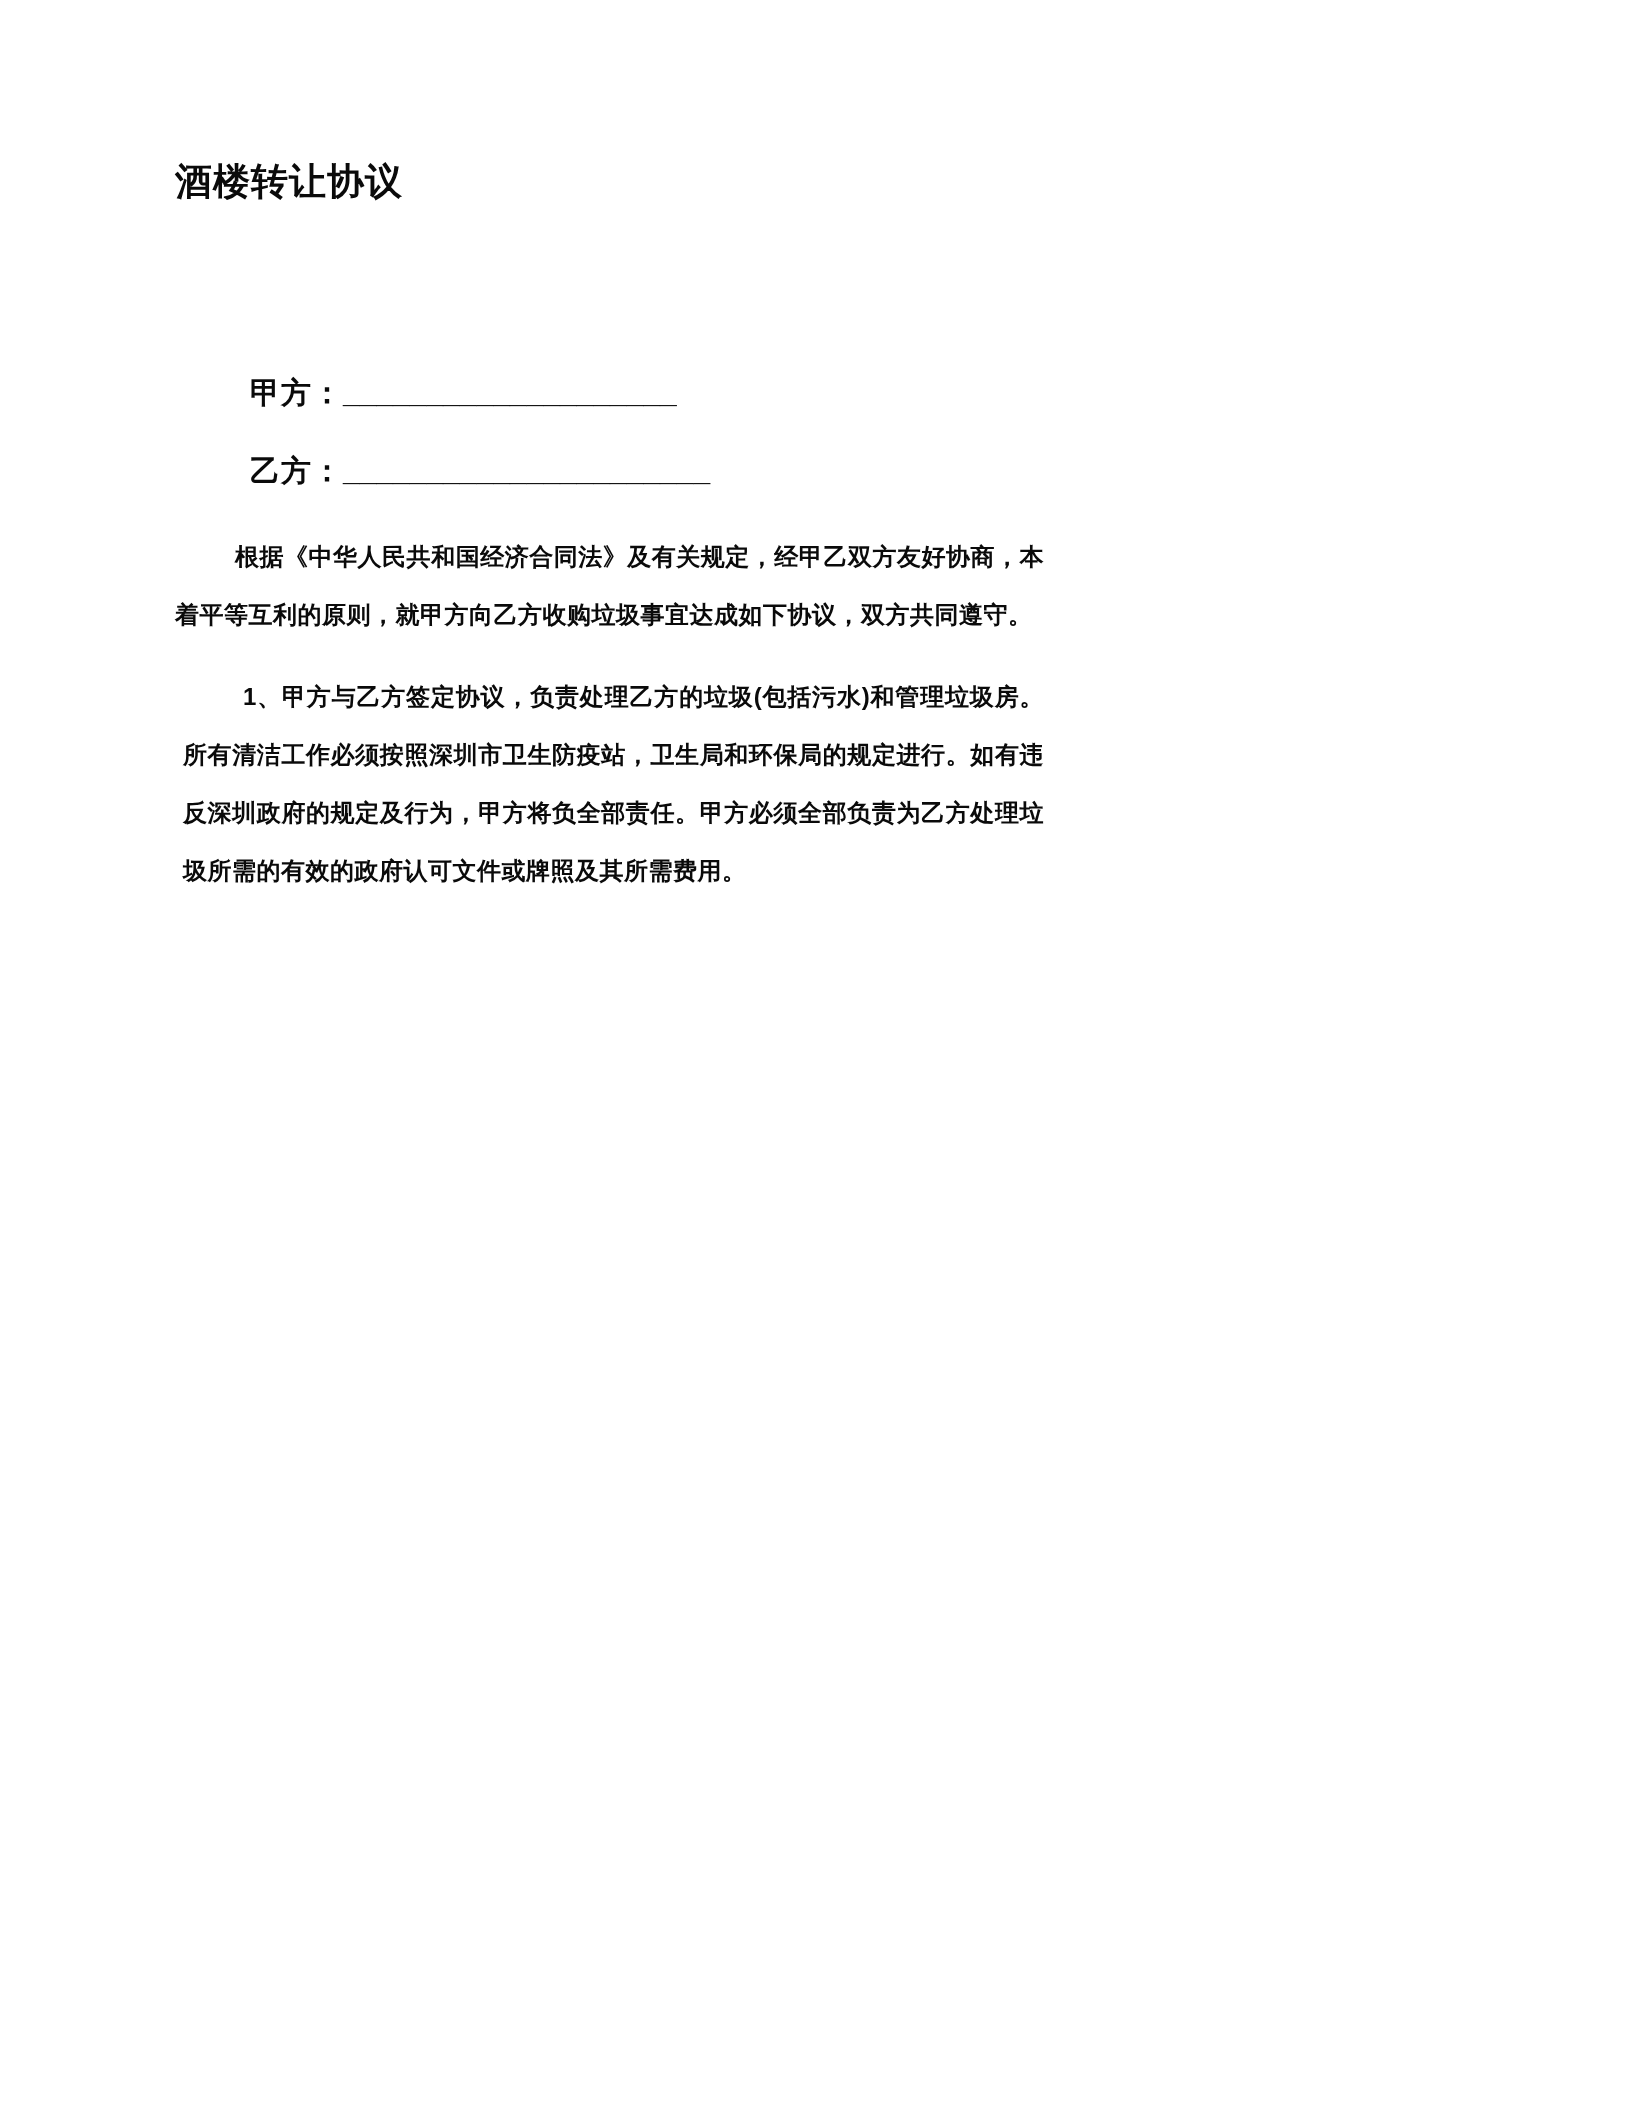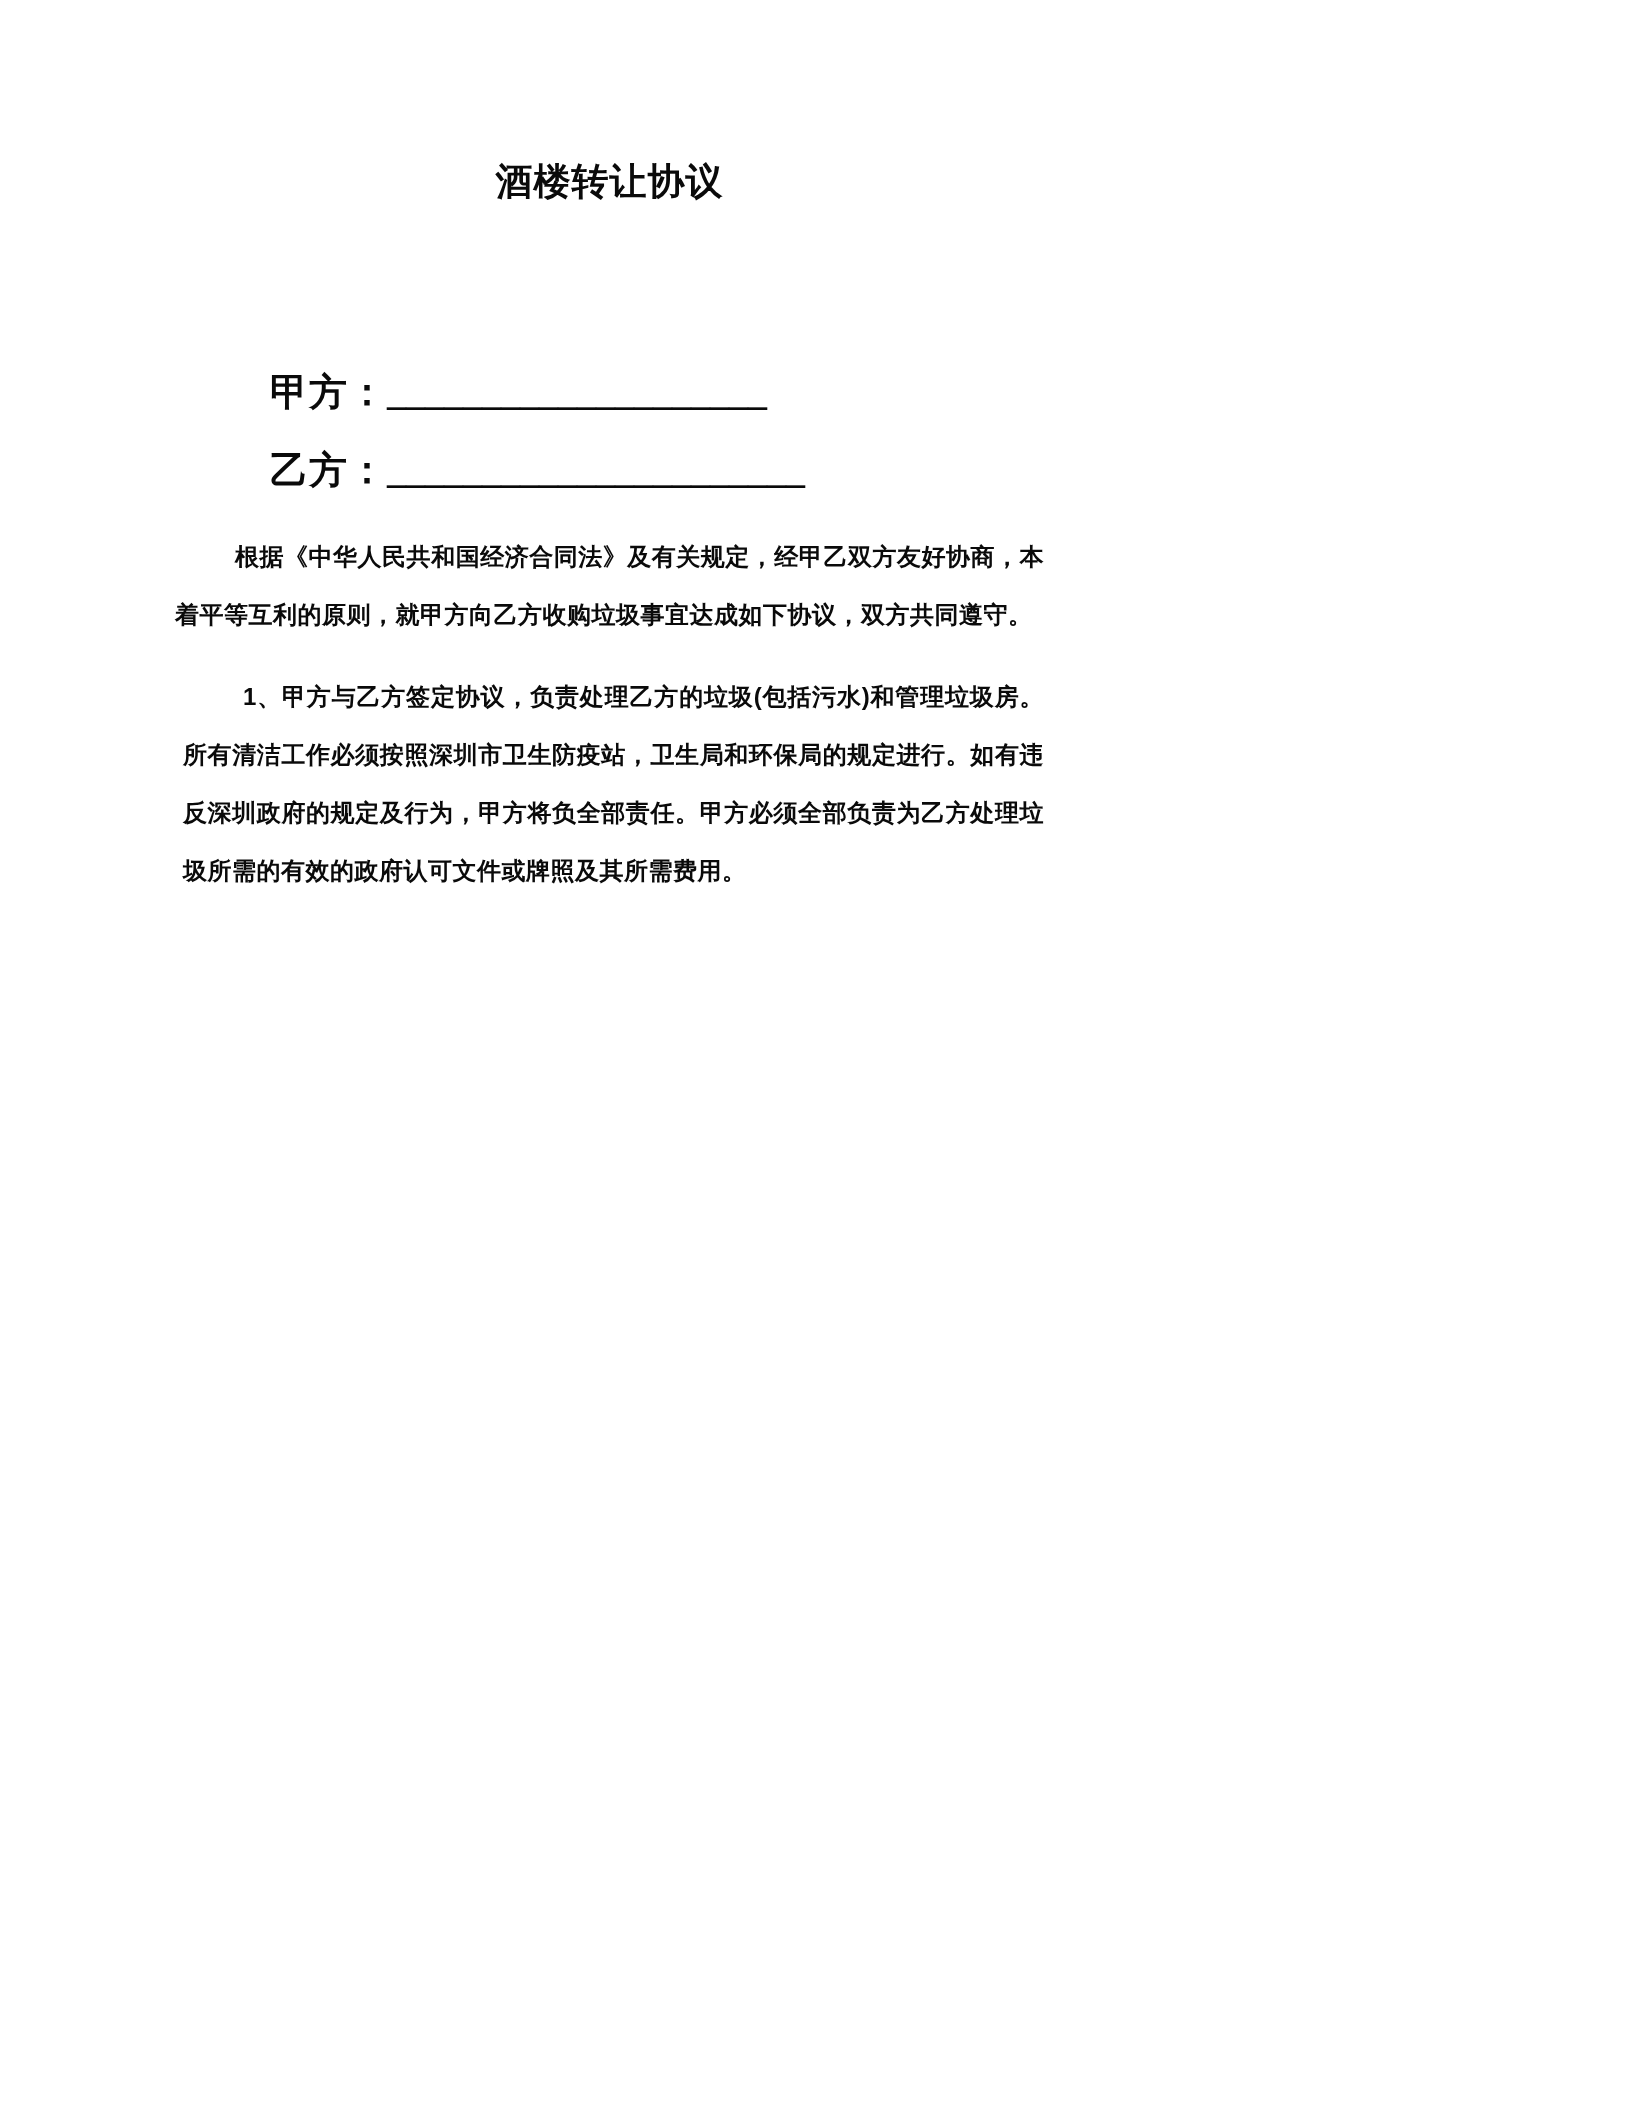--- a/index.html
+++ b/index.html
@@ -16,35 +16,34 @@
     box-sizing: border-box;
     padding: 160px 588px 0 175px;
     font-family: "Liberation Sans", "DejaVu Sans", sans-serif;
     color: #0a0a0a;
     overflow: hidden;
   }
   .doc-title {
     margin: 0;
     font-size: 37px;
     font-weight: 700;
-    text-align: center;
+    text-align: left;
     line-height: 44px;
     letter-spacing: 1px;
   }
   .parties {
     margin-top: 168px;
   }
   .party-line {
-    font-size: 38px;
+    font-size: 30px;
     font-weight: 700;
     line-height: 41px;
     text-indent: 2.5em;
     margin: 0 0 37px 0;
     white-space: nowrap;
-    font-family: Liberation Serif, serif;
   }
   .party-label {
     letter-spacing: 1px;
   }
   .party-blank {
     letter-spacing: 0;
   }
   .body-paragraphs {
     margin-top: 36px;
   }

